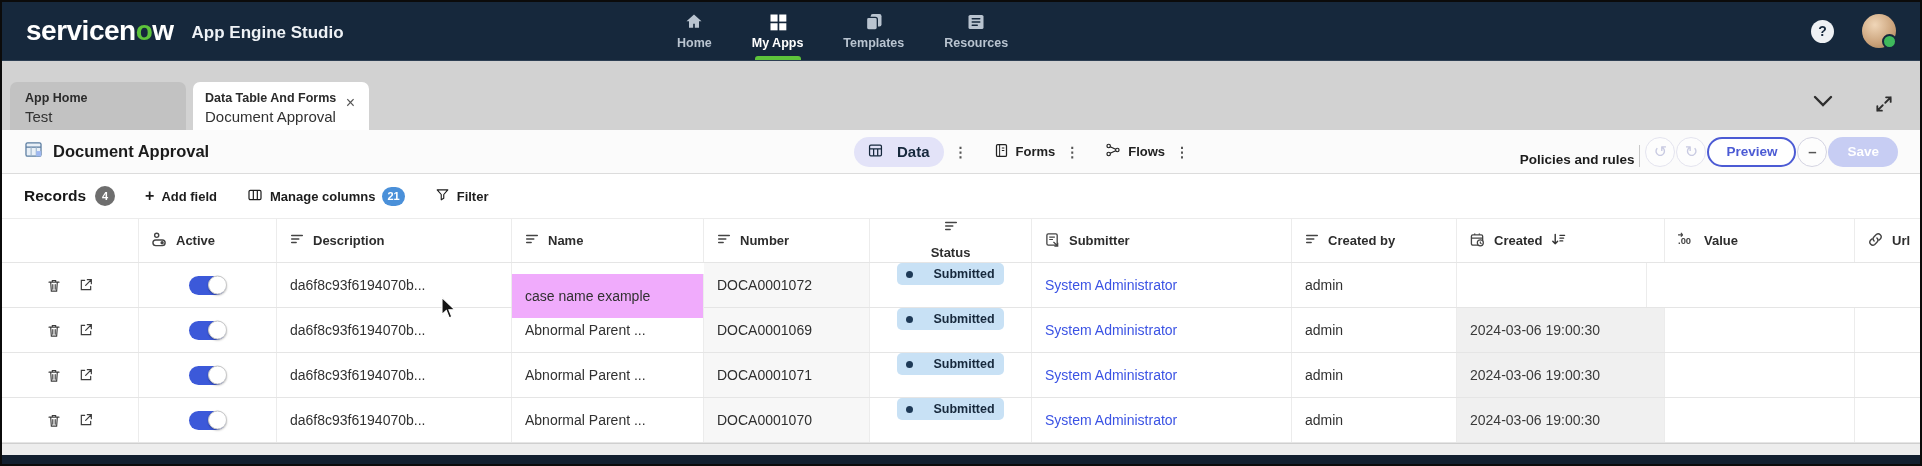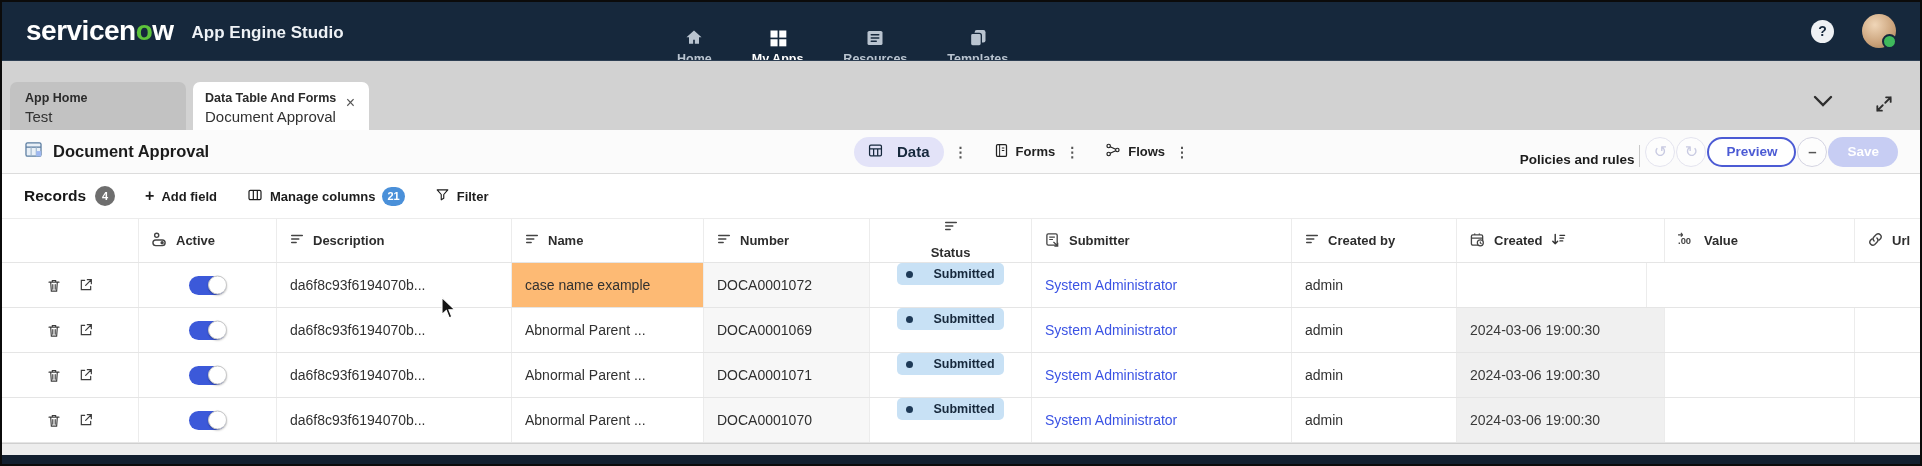--- a/index.html
+++ b/index.html
@@ -11,21 +11,21 @@
     position: relative;
   }
   .page { display:flex; flex-direction:column; width:1918px; height:462px; }
 
   
   .navbar { height:58px; background:#16283c; display:flex; align-items:center; padding:0 24px; position:relative; flex:none; }
   .brand { display:flex; align-items:center; gap:18px; }
   .logo { font-size:28px; font-weight:bold; color:#fff; letter-spacing:-0.5px; }
   .logo .green { color:#5ec43b; }
   .app-name { color:#eef2f6; font-size:17px; font-weight:600; padding-top:3px; }
-  .nav-center { position:absolute; left:655px; top:16px; height:58px; display:flex; align-items:stretch; }
+  .nav-center { position:absolute; left:655px; top:0; height:58px; display:flex; align-items:stretch; }
   .nav-item { display:flex; flex-direction:column; align-items:center; justify-content:center; gap:4px;
               color:#b9c4d0; font-size:12.5px; font-weight:600; padding:0 20px; position:relative; cursor:pointer; }
   .nav-item svg { display:block; }
   .nav-item.active { color:#fff; }
   .nav-item.active::after { content:''; position:absolute; bottom:0; left:50%; transform:translateX(-50%);
                             width:46px; height:4px; background:#5ec43b; border-radius:3px 3px 0 0; }
   .nav-right { margin-left:auto; display:flex; align-items:center; gap:28px; }
   .help-circle { width:23px; height:23px; border-radius:50%; background:#eef1f4; color:#16283c;
                  font-size:14px; font-weight:bold; display:flex; align-items:center; justify-content:center; }
   .avatar { width:34px; height:34px; border-radius:50%;
@@ -90,21 +90,21 @@
   .col-name      { width:192px; }
   .col-number    { width:166px; }
   .col-status    { width:162px;flex-direction:column; }
   .col-submitter { width:260px; }
   .col-createdby { width:165px; }
   .col-created   { width:208px; }
   .col-value     { width:190px; }
   .col-url       { flex:1; border-right:none; }
   .td.col-number  { background:#f7f7f7; color:#2f2f2f; }
   .td.col-created { background:#f0f0f0; color:#3a3a3a; }
-  .td.col-name.selected { background:#fdba74; }
+  .td.col-name.selected { background:#f0abfc;margin-top:11px; }
   .action-icon { color:#3c3c3c; cursor:pointer; display:flex; }
   .toggle { width:37px; height:19px; border-radius:10px; background:#3c59d9; position:relative; cursor:pointer; flex:none; }
   .toggle .knob { position:absolute; right:-1px; top:50%; transform:translateY(-50%); width:19px; height:19px;
                   border-radius:50%; background:#fff; border:1px solid #c9c9c9; box-shadow:0 1px 2px rgba(0,0,0,.25); }
   .status-badge { display:flex; align-items:center; gap:20px; background:#c8e1f5; border-radius:5px; padding:4px 9px;
                   font-size:12.5px; font-weight:600; color:#16283c; }
   .status-dot { width:7px; height:7px; border-radius:50%; background:#1e3a57; }
   .link { color:#3b53e4; cursor:pointer; text-decoration:none; font-size:14px; }
 
   .footer { flex:1; background:#ededed; border-top:1px solid #cfcfcf; border-bottom:9px solid #121f2f; }
@@ -138,34 +138,34 @@
               <rect x="13.5" y="3" width="8.5" height="8.5" fill="currentColor"></rect>
               <rect x="3" y="13.5" width="8.5" height="8.5" fill="currentColor"></rect>
               <rect x="13.5" y="13.5" width="8.5" height="8.5" fill="currentColor"></rect>
             </svg>
         </span>
         <span>My Apps</span>
       </div>
       <div class="nav-item">
         <span>
           <svg width="20" height="20" viewBox="0 0 24 24">
+              <rect x="8" y="2.5" width="13" height="15" rx="2.5" fill="currentColor"></rect>
+              <rect x="3" y="6.5" width="13" height="15" rx="2.5" fill="currentColor" stroke="#16283c" stroke-width="1.6"></rect>
+            </svg>
+        </span>
+        <span>Templates</span>
+      </div>
+      <div class="nav-item">
+        <span>
+          <svg width="20" height="20" viewBox="0 0 24 24">
               <rect x="3" y="3.5" width="18" height="17" rx="2" fill="currentColor"></rect>
               <path d="M7.5 8 h9 M7.5 12 h9 M7.5 16 h6" stroke="#16283c" stroke-width="1.8" stroke-linecap="round"></path>
             </svg>
         </span>
         <span>Resources</span>
-      </div>
-      <div class="nav-item">
-        <span>
-          <svg width="20" height="20" viewBox="0 0 24 24">
-              <rect x="8" y="2.5" width="13" height="15" rx="2.5" fill="currentColor"></rect>
-              <rect x="3" y="6.5" width="13" height="15" rx="2.5" fill="currentColor" stroke="#16283c" stroke-width="1.6"></rect>
-            </svg>
-        </span>
-        <span>Templates</span>
       </div>
     </div>
 
     <div class="nav-right">
       <div class="help-circle">?</div>
       <div class="avatar"></div>
     </div>
   </div>
 
   <div class="tabstrip">

